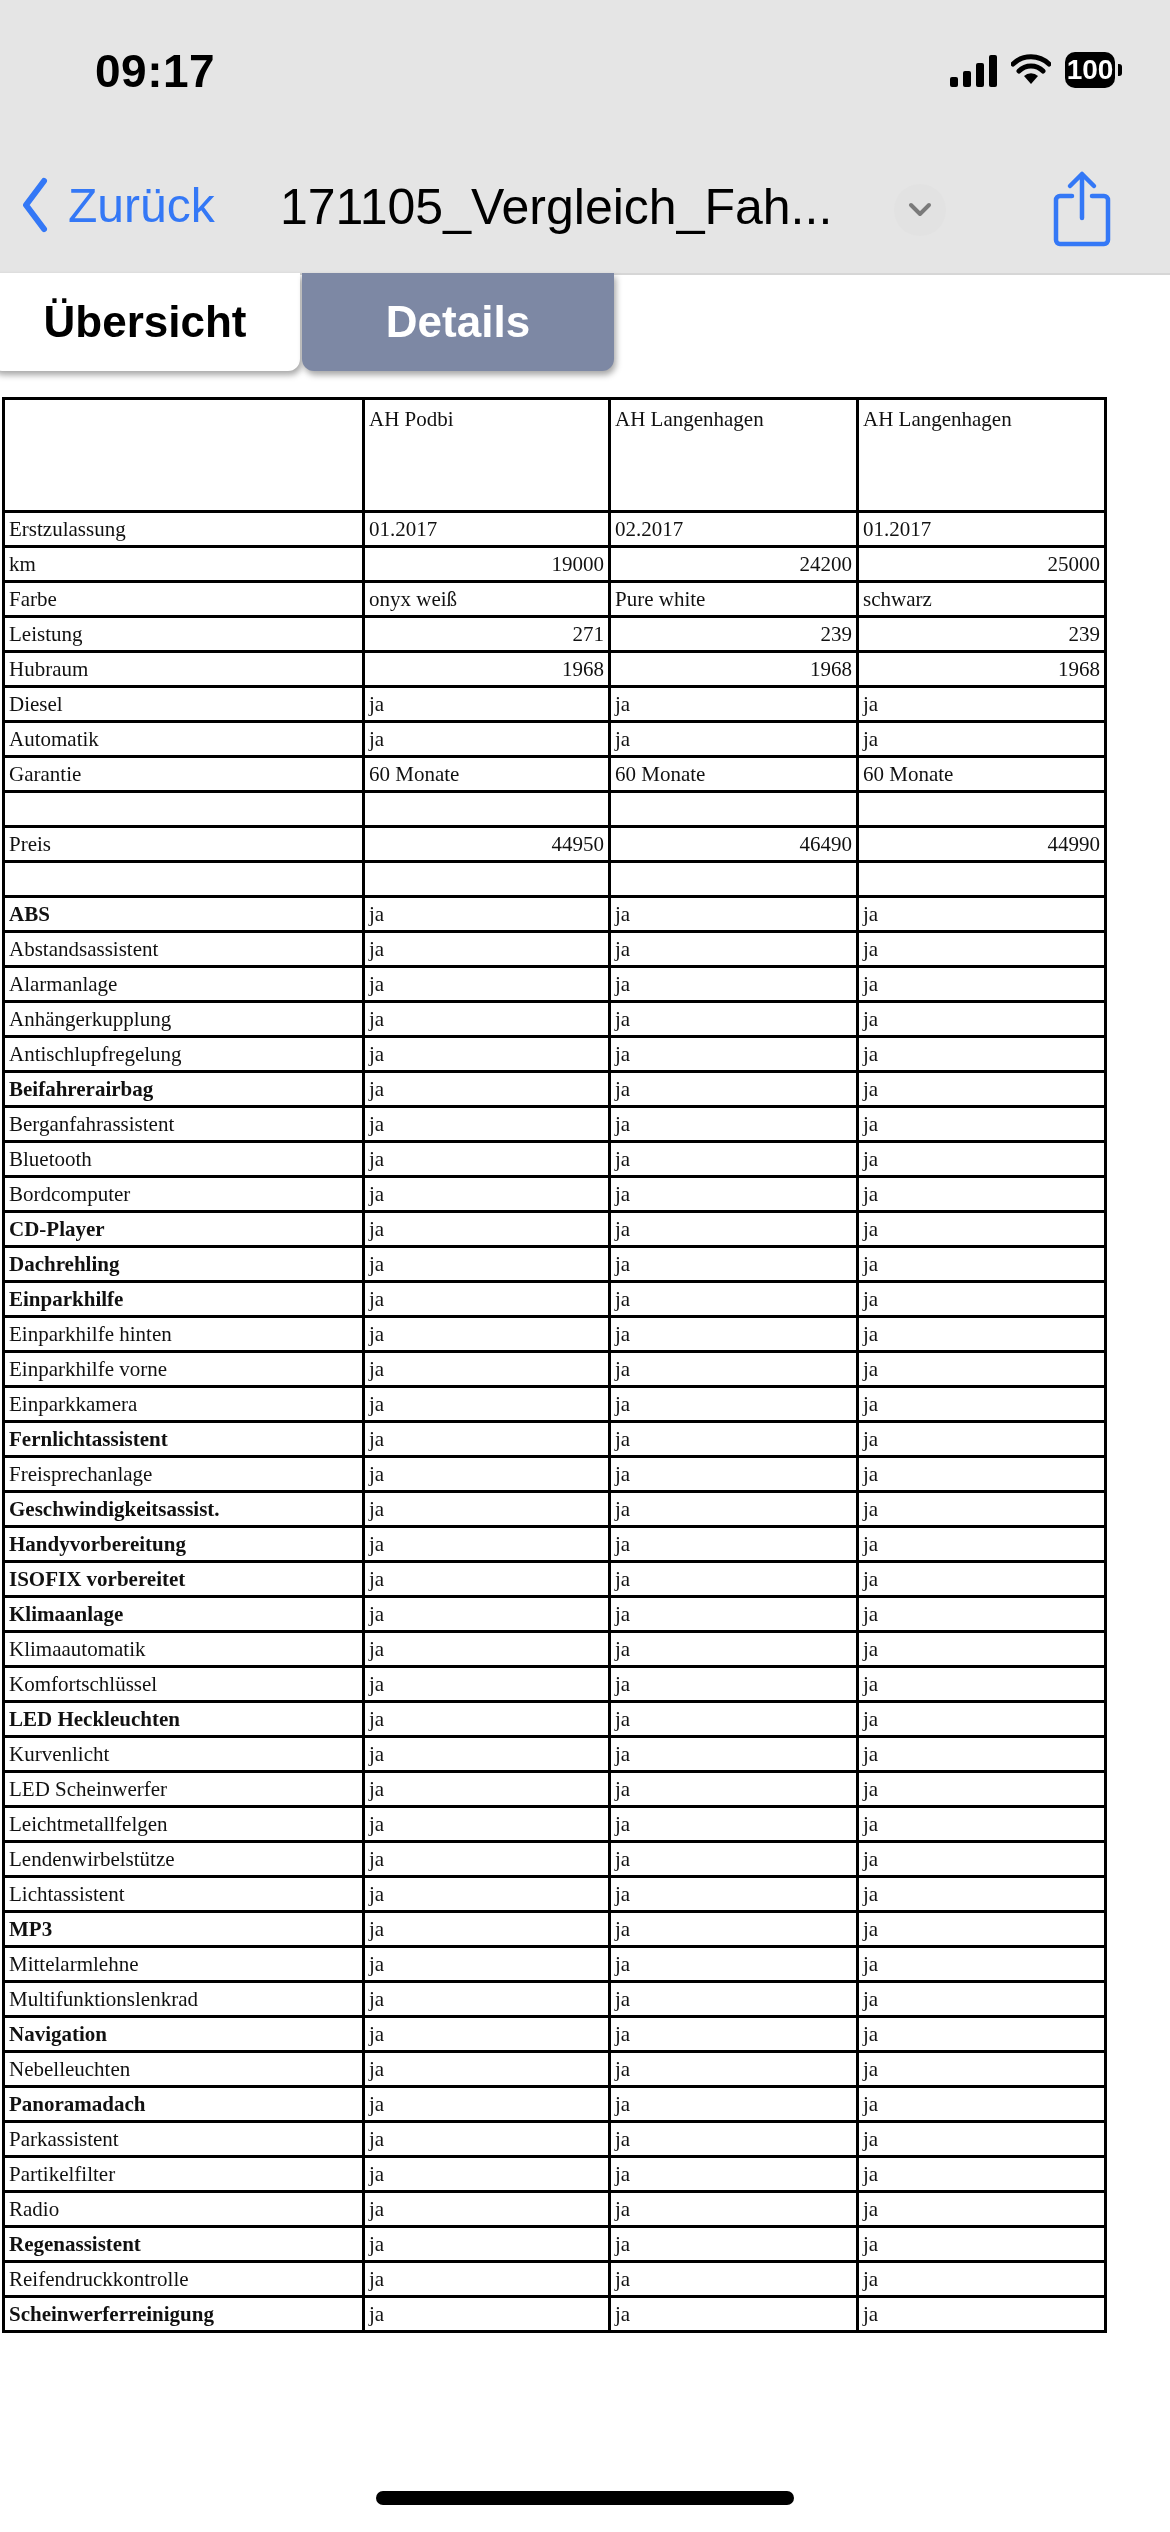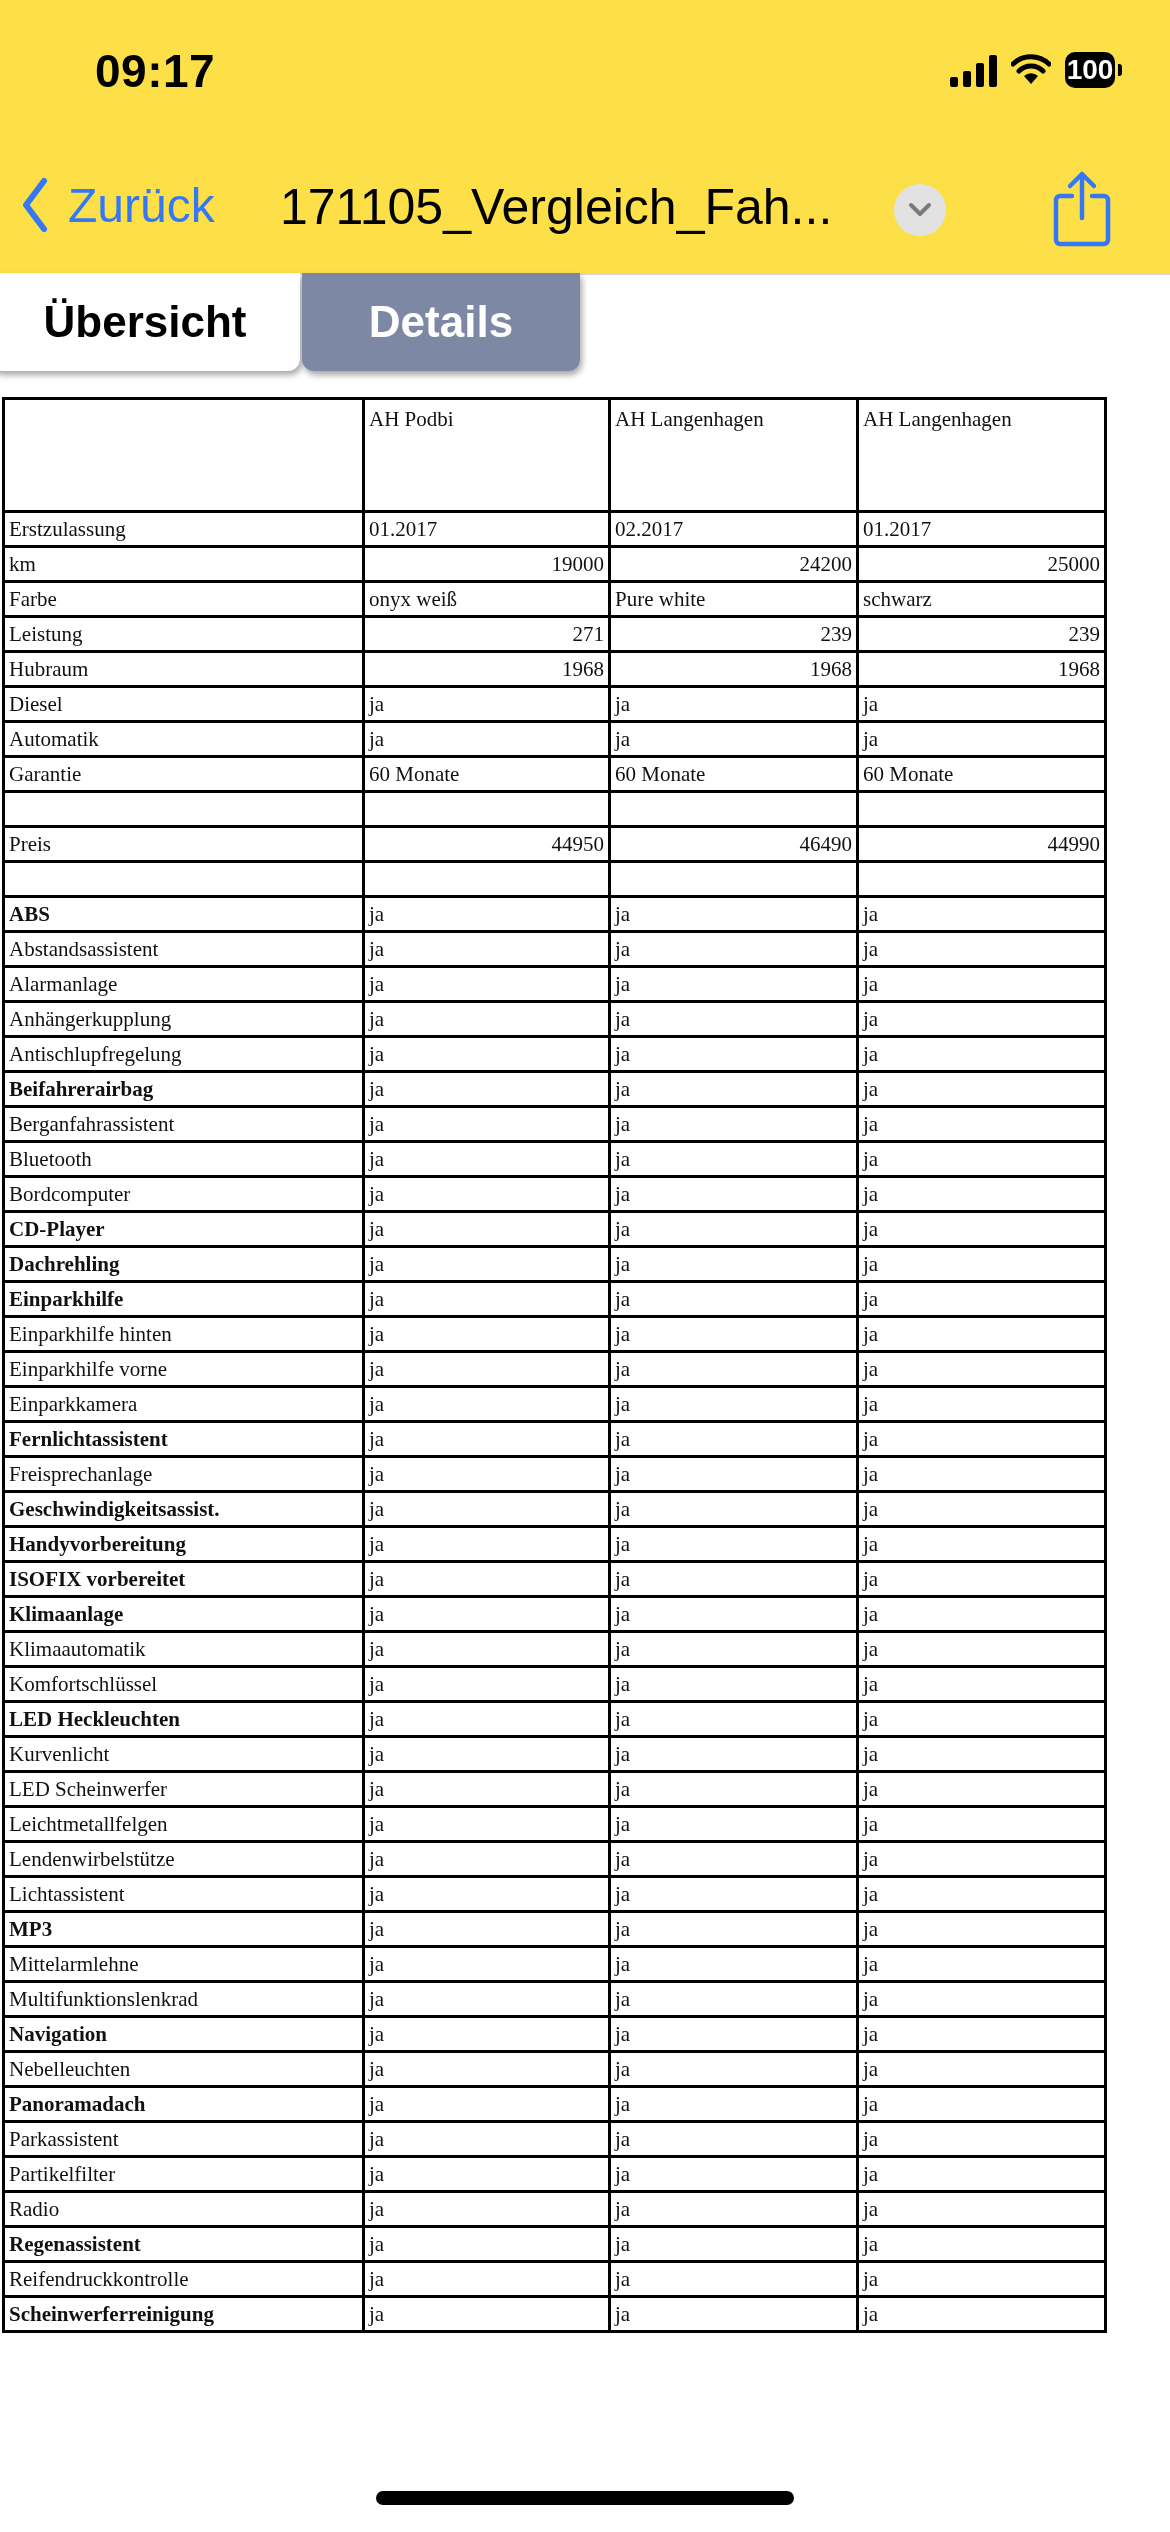--- a/index.html
+++ b/index.html
@@ -1,34 +1,34 @@
 <!DOCTYPE html>
 <html><head>
 <meta charset="utf-8">
 <style>
   html, body { margin:0; padding:0; }
   body { width:1170px; height:2532px; overflow:hidden; background:#ffffff; position:relative; font-family:"Liberation Sans", sans-serif; }
-  .topbar { position:absolute; left:0; top:0; width:1170px; height:273px; background:#fde047; border-bottom:2px solid #d6d6d6; }
+  .topbar { position:absolute; left:0; top:0; width:1170px; height:273px; background:#e5e5e5; border-bottom:2px solid #d6d6d6; }
   .status-time { position:absolute; left:95px; top:44px; font-size:46px; font-weight:bold; color:#000; letter-spacing:0.5px; }
   .status-icons { position:absolute; right:55px; top:52px; display:flex; align-items:center; gap:14px; }
   .signal { display:flex; align-items:flex-end; gap:5px; height:34px; }
   .signal span { width:8px; background:#000; border-radius:2px; display:block; }
   .battery { position:relative; width:50px; height:36px; background:#000; border-radius:10px; color:#fff; font-weight:bold; font-size:28px; text-align:center; line-height:36px; }
   .battery::after { content:""; position:absolute; right:-7px; top:12px; width:4px; height:12px; background:#000; border-radius:0 3px 3px 0; }
   .nav { position:absolute; left:0; top:170px; width:1170px; height:70px; }
   .back { position:absolute; left:22px; top:0; height:70px; display:flex; align-items:center; color:#3478f6; font-size:48px; cursor:pointer; }
   .back svg { margin-right:20px; }
   .doc-title { position:absolute; left:280px; top:8px; font-size:50px; color:#000; white-space:nowrap; }
   .title-menu { position:absolute; left:894px; top:14px; width:52px; height:52px; border-radius:26px; background:#e2e2e2; display:flex; align-items:center; justify-content:center; }
   .share { position:absolute; left:1052px; top:0; width:60px; height:78px; }
 
   .tabs { position:absolute; left:0; top:273px; height:100px; }
   .tab { position:absolute; top:0; height:98px; display:flex; align-items:center; justify-content:center; font-size:44px; font-weight:bold; border-radius:0 0 12px 12px; box-shadow:2px 4px 6px rgba(0,0,0,0.35); cursor:pointer; }
   .tab-overview { left:-10px; width:310px; background:#ffffff; color:#000; }
-  .tab-details { left:302px; width:278px; background:#7d88a4; color:#ffffff; }
+  .tab-details { left:302px; width:312px; background:#7d88a4; color:#ffffff; }
 
   table.cmp { position:absolute; left:2px; top:397px; border-collapse:collapse; font-family:"Liberation Serif", serif; font-size:21px; color:#111; table-layout:fixed; width:1104px; }
   table.cmp td { border:3px solid #000; height:32px; padding:0 4px; line-height:32px; white-space:nowrap; overflow:hidden; vertical-align:middle; }
   table.cmp tr.head td { height:108px; vertical-align:top; line-height:34px; padding-top:2px; }
   table.cmp td.num { text-align:right; padding-right:4px; }
   table.cmp td.bold { font-weight:bold; }
   col.c0 { width:360px; } col.c1 { width:246px; } col.c2 { width:248px; } col.c3 { width:248px; }
 
   .home-indicator { position:absolute; left:376px; top:2491px; width:418px; height:14px; border-radius:7px; background:#000; }
 </style>

